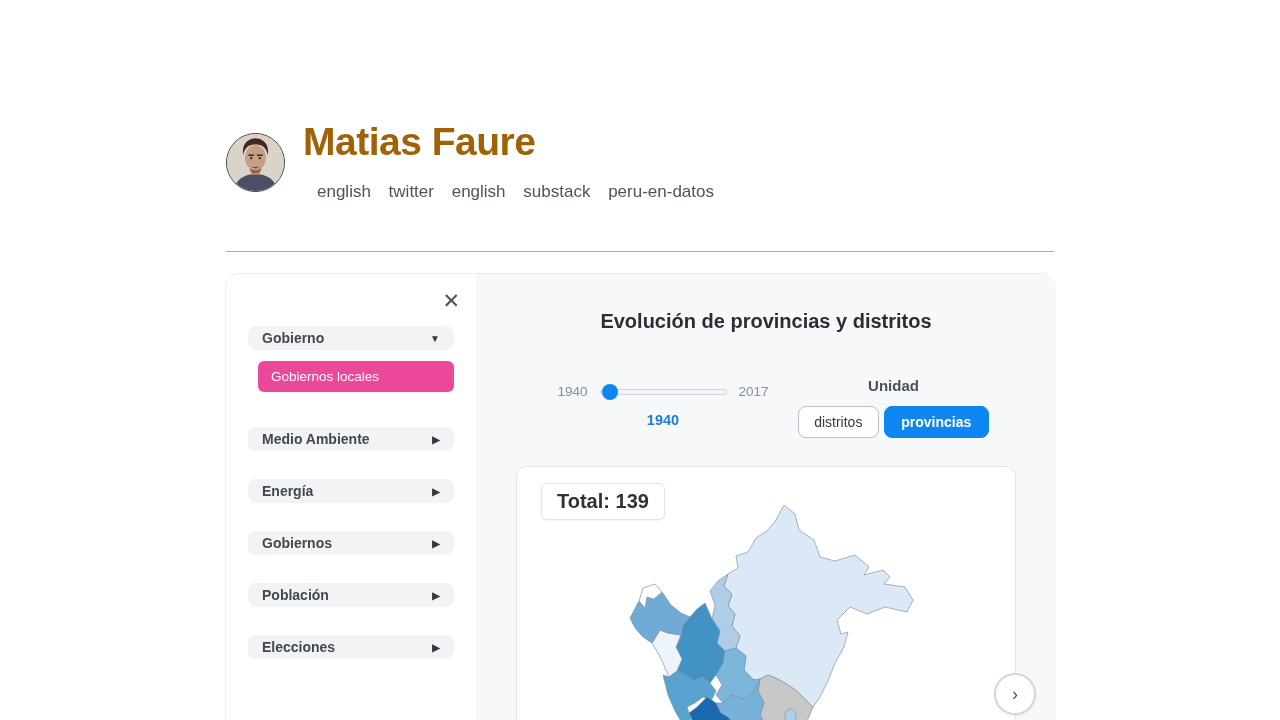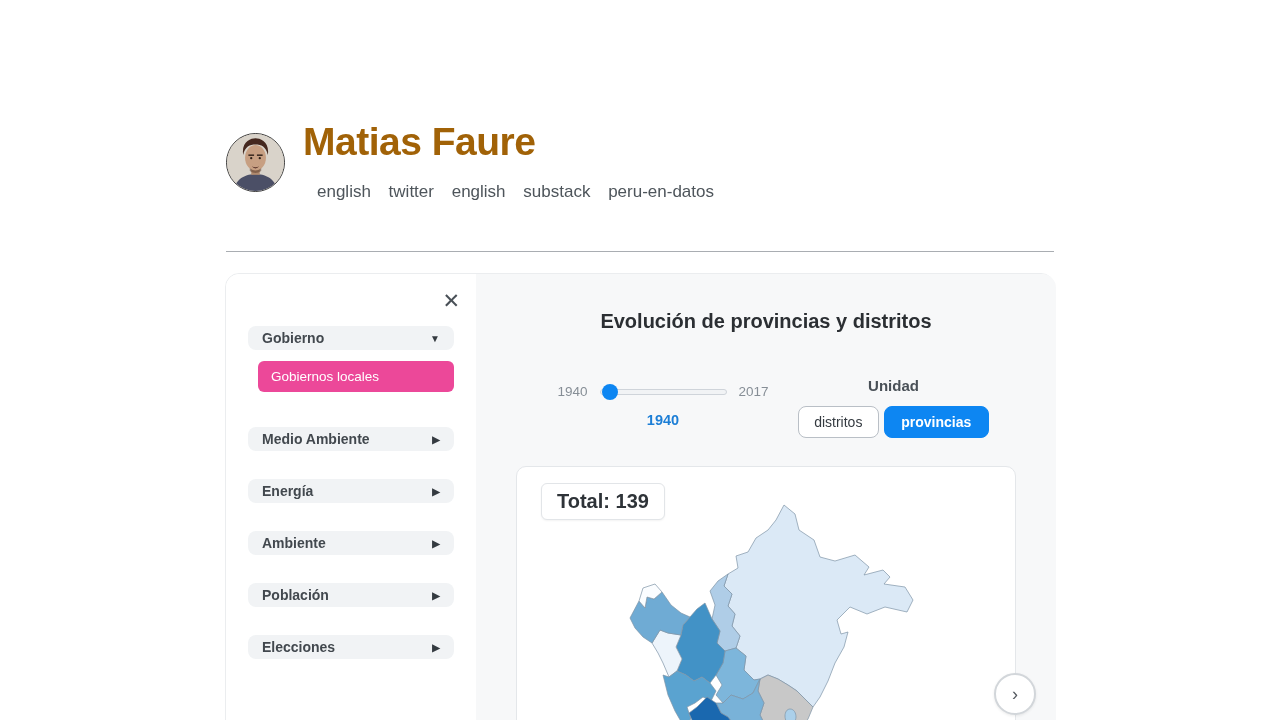--- a/index.html
+++ b/index.html
@@ -120,21 +120,21 @@
 
       <div class="acc-item gap-lg">
         <span>Medio Ambiente</span>
         <span class="acc-arrow">▶</span>
       </div>
       <div class="acc-item gap">
         <span>Energía</span>
         <span class="acc-arrow">▶</span>
       </div>
       <div class="acc-item gap">
-        <span>Ambiente</span>
+        <span>Gobiernos</span>
         <span class="acc-arrow">▶</span>
       </div>
       <div class="acc-item gap">
         <span>Población</span>
         <span class="acc-arrow">▶</span>
       </div>
       <div class="acc-item gap">
         <span>Elecciones</span>
         <span class="acc-arrow">▶</span>
       </div>

